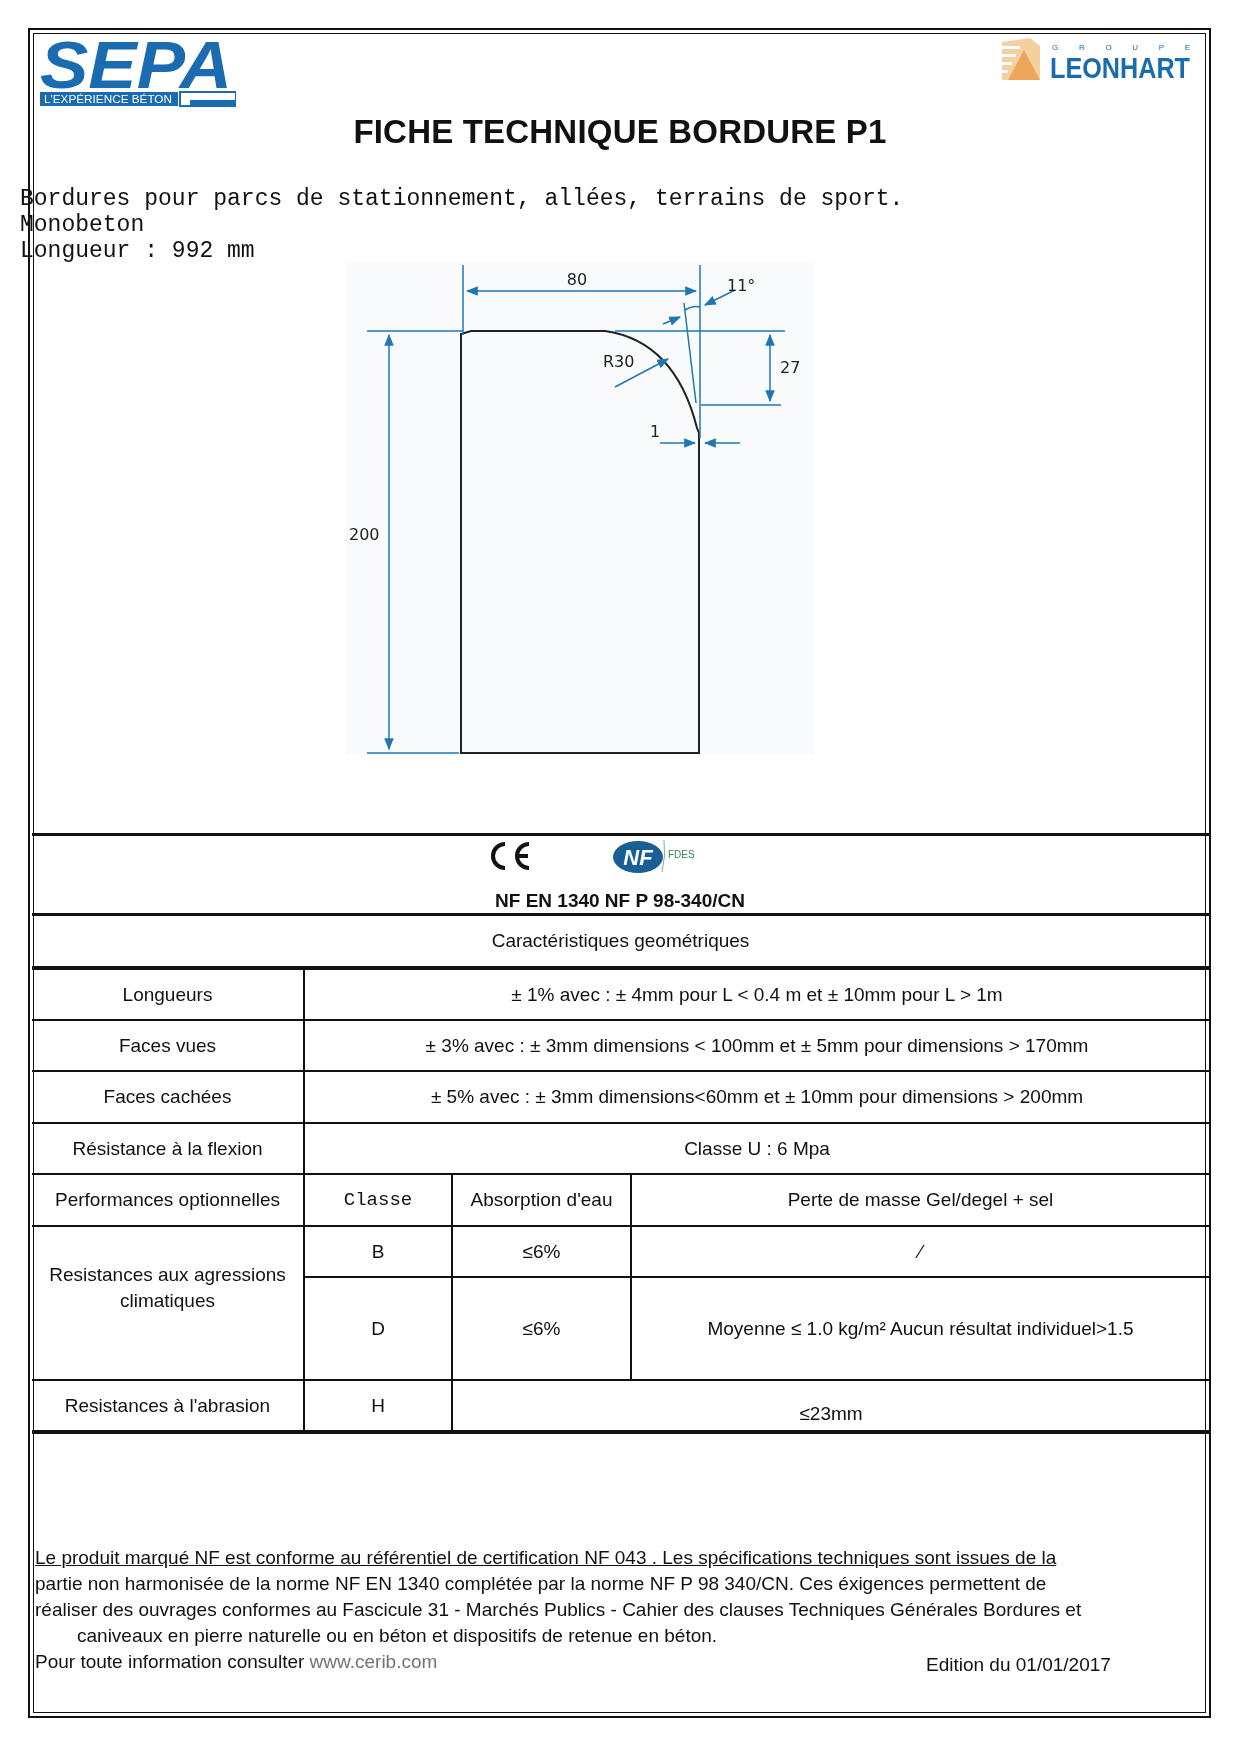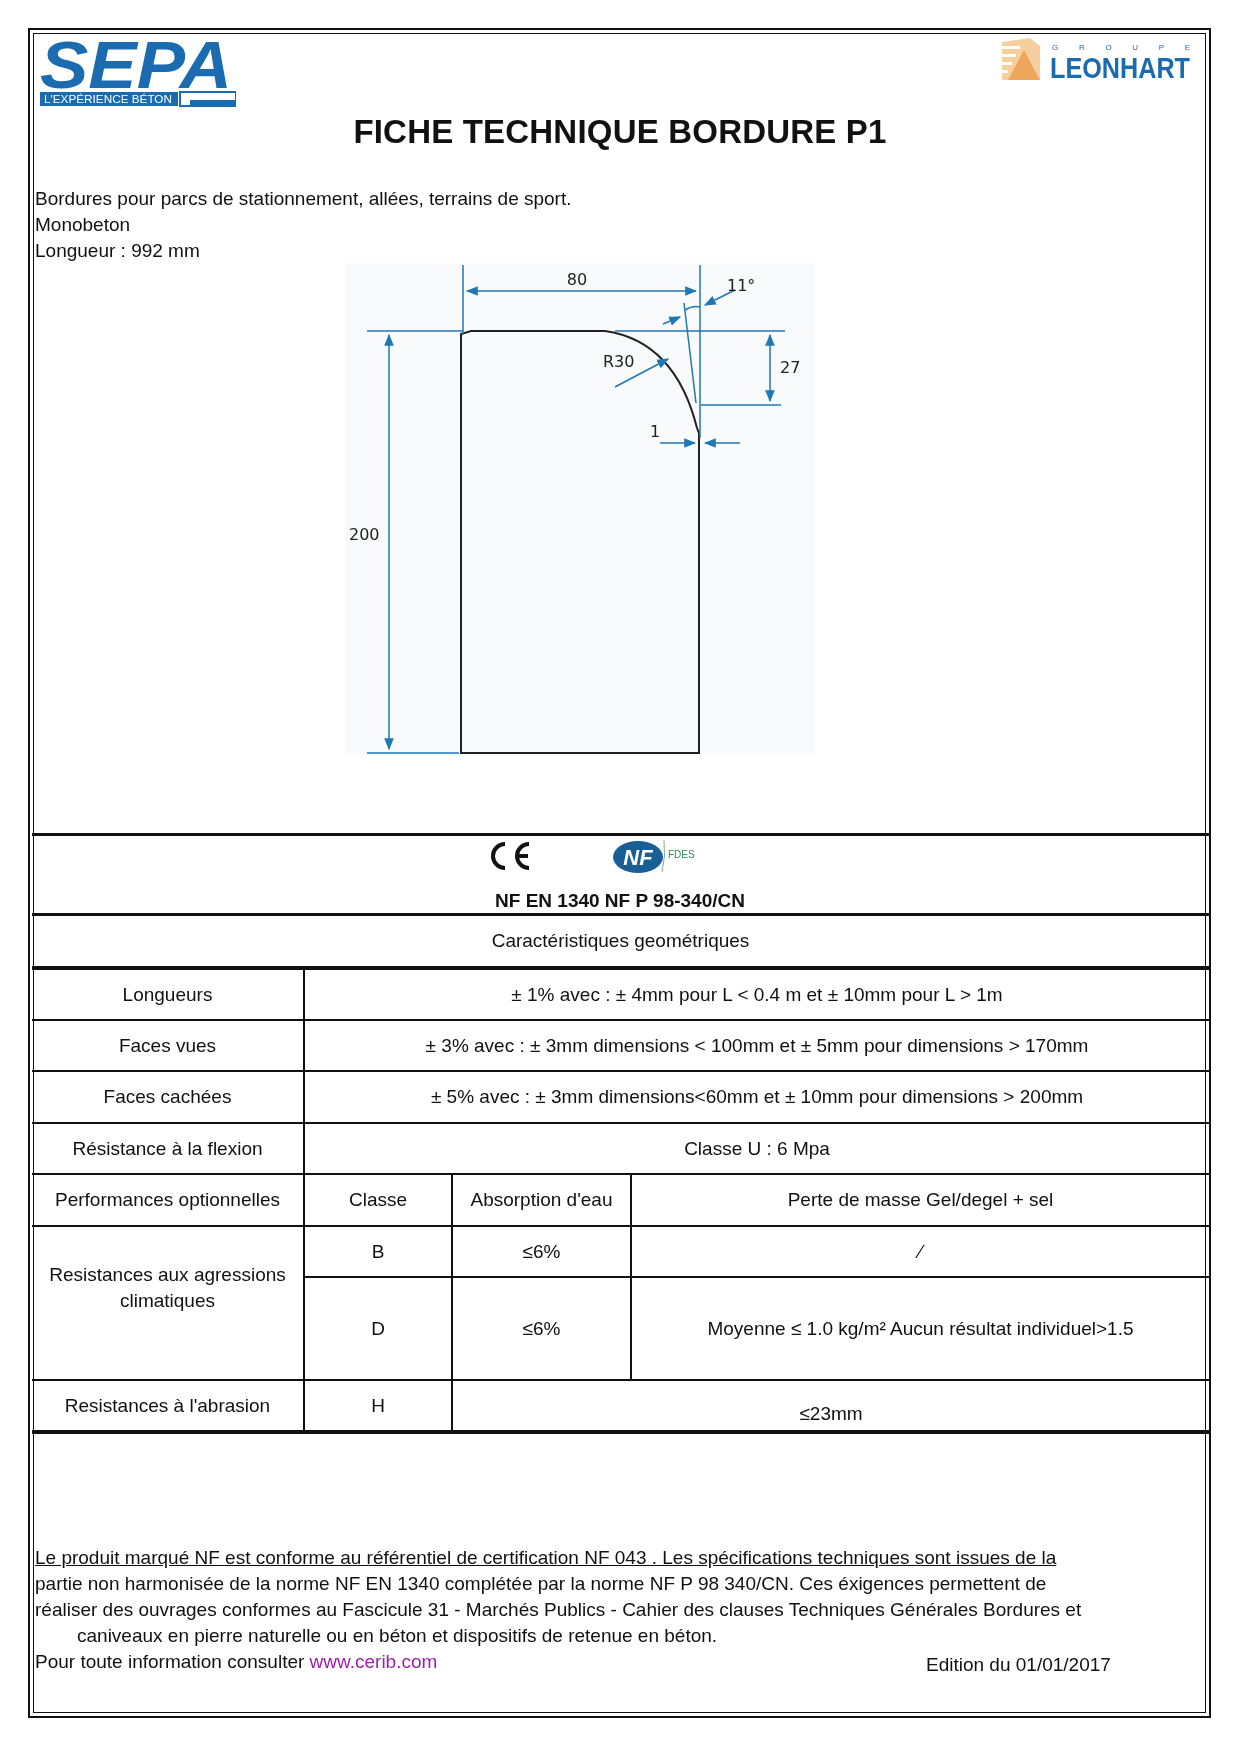--- a/index.html
+++ b/index.html
@@ -3,28 +3,28 @@
 <meta charset="utf-8">
 <style>
   html, body { margin:0; padding:0; background:#ffffff; }
   body { width:1240px; height:1755px; position:relative; overflow:hidden; font-family:"Liberation Sans", sans-serif; color:#111; }
   .abs { position:absolute; }
   .outer { left:28px; top:28px; width:1183px; height:1690px; border:2px solid #111; box-sizing:border-box; }
   .inner { left:33px; top:33px; width:1173px; height:1680px; border:1.5px solid #111; box-sizing:border-box; }
   .logo-sepa { left:40px; top:38px; width:196px; height:70px; }
   .logo-leon { left:1000px; top:38px; width:195px; height:46px; }
   .title { left:0; width:1240px; top:113px; text-align:center; font-size:33px; font-weight:bold; letter-spacing:0.2px; }
-  .desc { left:35px; font-size:19px; line-height:26px; }
+  .desc { left:20px; font-size:23px; line-height:26px;font-family:Liberation Mono, monospace; }
   .drawing { left:345px; top:263px; width:470px; height:492px; background:#f9fafb; }
   .hline { position:absolute; background:#111; }
   .vline { position:absolute; background:#111; }
   .cell { position:absolute; display:flex; align-items:center; justify-content:center; text-align:center; font-size:19px; line-height:26px; }
   .cert-text { left:0; width:1240px; top:890px; text-align:center; font-weight:bold; font-size:19px; }
   .footer-text { left:35px; width:1180px; font-size:19px; line-height:26px; }
-  .link { color:#a21caf; }
+  .link { color:#737373; }
 </style>
 </head>
 <body>
 
 <div class="abs outer"></div>
 <div class="abs inner"></div>
 
 <div class="abs logo-sepa">
   <svg width="196" height="70" viewBox="0 0 196 70">
     <text x="0" y="50" font-family="Liberation Sans, sans-serif" font-weight="bold" font-style="italic" font-size="66" fill="#1a6bb0" textLength="192" lengthAdjust="spacingAndGlyphs">SEPA</text>
@@ -142,21 +142,21 @@
 <div class="cell" style="left:32px; top:1021px; width:271px; height:49px;">Faces vues</div>
 <div class="cell" style="left:305px; top:1021px; width:904px; height:49px;">± 3% avec : ± 3mm dimensions &lt; 100mm et ± 5mm pour dimensions &gt; 170mm</div>
 
 <div class="cell" style="left:32px; top:1072px; width:271px; height:50px;">Faces cachées</div>
 <div class="cell" style="left:305px; top:1072px; width:904px; height:50px;">± 5% avec :  ± 3mm dimensions&lt;60mm et ± 10mm pour dimensions &gt; 200mm</div>
 
 <div class="cell" style="left:32px; top:1124px; width:271px; height:49px;">Résistance à la flexion</div>
 <div class="cell" style="left:305px; top:1124px; width:904px; height:49px;">Classe U :  6 Mpa</div>
 
 <div class="cell" style="left:32px; top:1175px; width:271px; height:50px;">Performances optionnelles</div>
-<div class="cell" style="left:305px; top:1175px; width:146px; height:50px;">Classe</div>
+<div class="cell" style="left:305px; top:1175px; width:146px; height:50px;font-family:Liberation Mono, monospace;">Classe</div>
 <div class="cell" style="left:453px; top:1175px; width:177px; height:50px;">Absorption d'eau</div>
 <div class="cell" style="left:632px; top:1175px; width:577px; height:50px;">Perte de masse  Gel/degel + sel</div>
 
 <div class="cell" style="left:32px; top:1227px; width:271px; height:152px; padding-bottom:30px; box-sizing:border-box;">Resistances aux agressions climatiques</div>
 <div class="cell" style="left:305px; top:1227px; width:146px; height:49px;">B</div>
 <div class="cell" style="left:453px; top:1227px; width:177px; height:49px;">≤6%</div>
 <div class="cell" style="left:632px; top:1227px; width:577px; height:49px;">⁄</div>
 
 <div class="cell" style="left:305px; top:1278px; width:146px; height:101px;">D</div>
 <div class="cell" style="left:453px; top:1278px; width:177px; height:101px;">≤6%</div>

